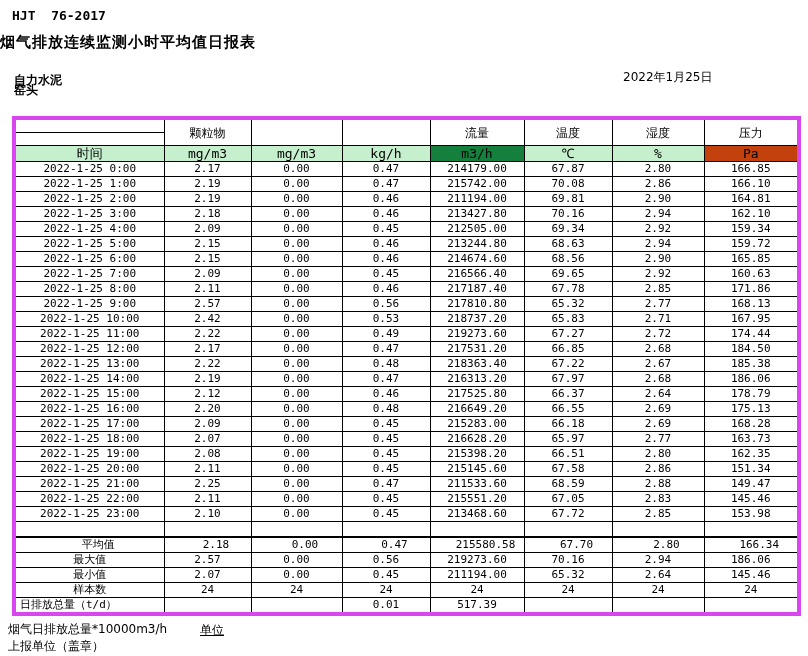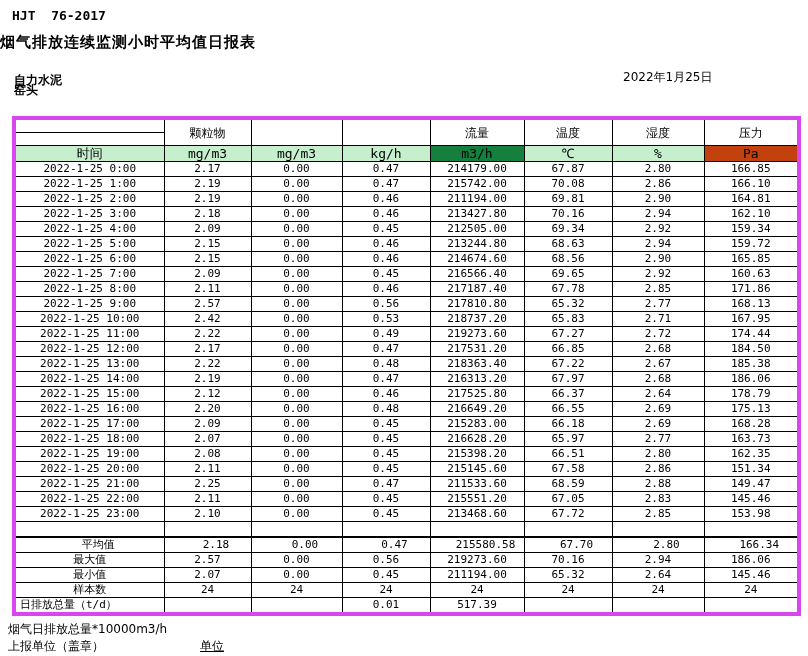--- a/index.html
+++ b/index.html
@@ -42,21 +42,21 @@
   table.report thead td { font-size: 12px; }
   table.report .h-sub { height: 12px; }
   table.report .unit-row td { height: 15px; line-height: 15px; font-size: 13px; }
   tbody[data-name="summary-rows"] tr:first-child td { border-top: 2px solid #000; padding-left: 17px; }
   tbody[data-name="summary-rows"] tr:last-child td:first-child {
     text-align: left; padding-left: 4px;
   }
 
   .footer-note { position: absolute; left: 8px; top: 621px; font-size: 12px; }
   .footer-report-unit { position: absolute; left: 8px; top: 638px; font-size: 12px; }
-  .footer-unit { position: absolute; left: 200px; top: 638px; font-size: 12px; text-decoration: underline; }
+  .footer-unit { position: absolute; left: 200px; top: 622px; font-size: 12px; text-decoration: underline; }
 </style>
 </head>
 <body>
 
 <div class="page" data-name="report-page">
 
   <div class="doc-code" data-name="doc-standard-code">HJT  76-2017</div>
   <div class="title" data-name="page-title">烟气排放连续监测小时平均值日报表</div>
   <div class="company" data-name="company-name">自力水泥</div>
   <div class="report-date" data-name="report-date">2022年1月25日</div>

